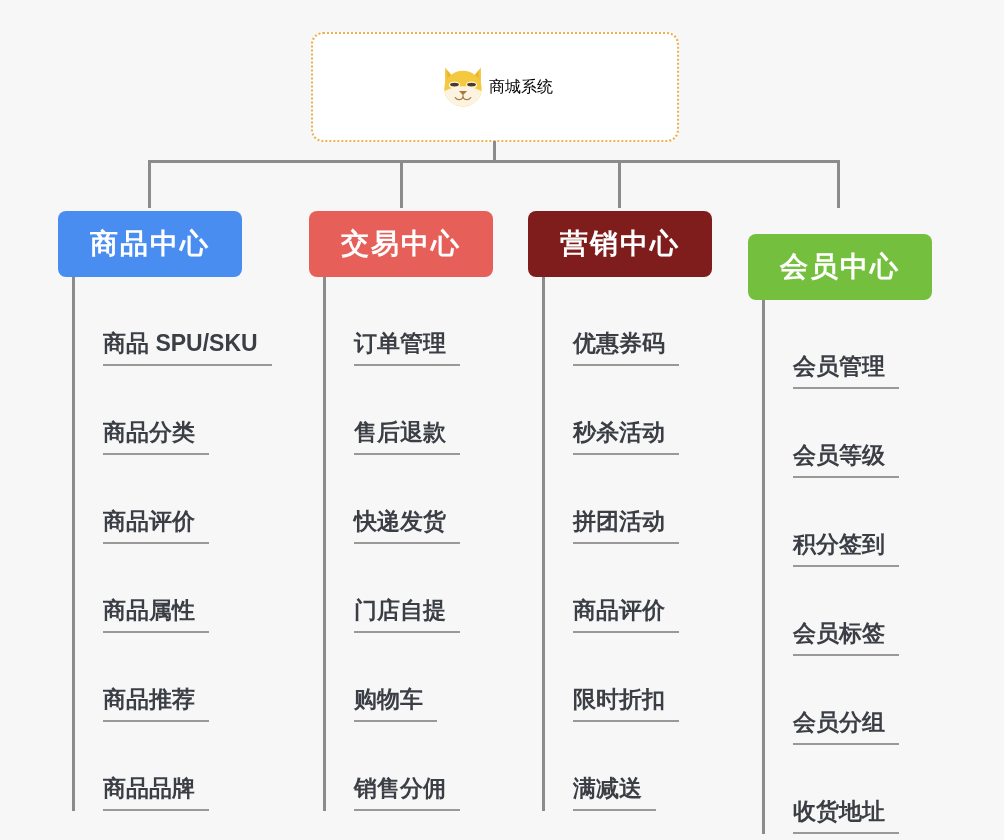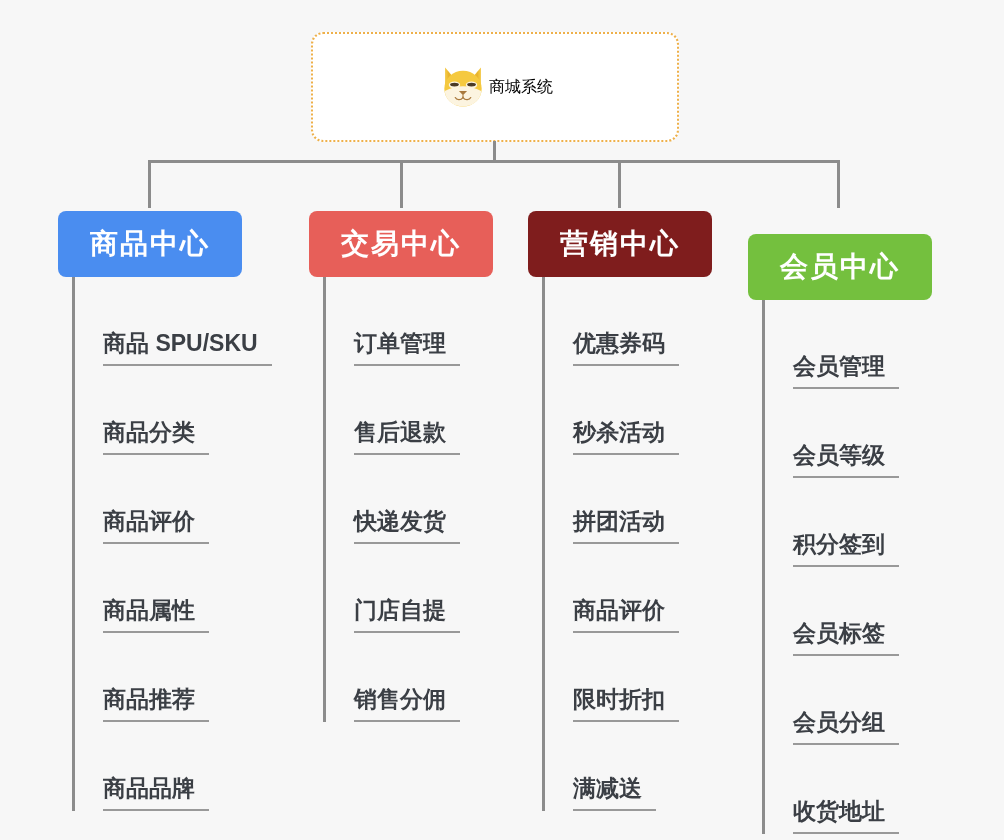--- a/index.html
+++ b/index.html
@@ -179,20 +179,23 @@
       <div class="leaf">
           <span class="leaf-text">售后退款</span>
         </div>
       <div class="leaf">
           <span class="leaf-text">快递发货</span>
         </div>
       <div class="leaf">
           <span class="leaf-text">门店自提</span>
         </div>
       <div class="leaf">
+          <span class="leaf-text">购物车</span>
+        </div>
+      <div class="leaf">
           <span class="leaf-text">销售分佣</span>
         </div>
     </div>
   </div>
 
   <div class="column" id="col-2">
     <div class="cat-box" style="background: #7f1d1d;">营销中心</div>
     <div class="leaves">
       <div class="leaf">
           <span class="leaf-text">优惠券码</span>

